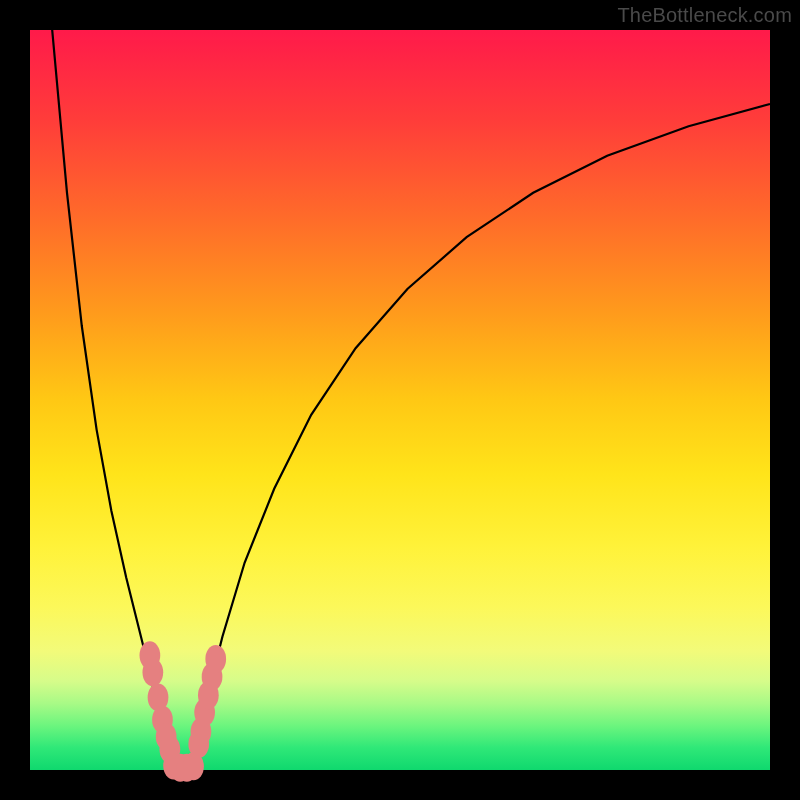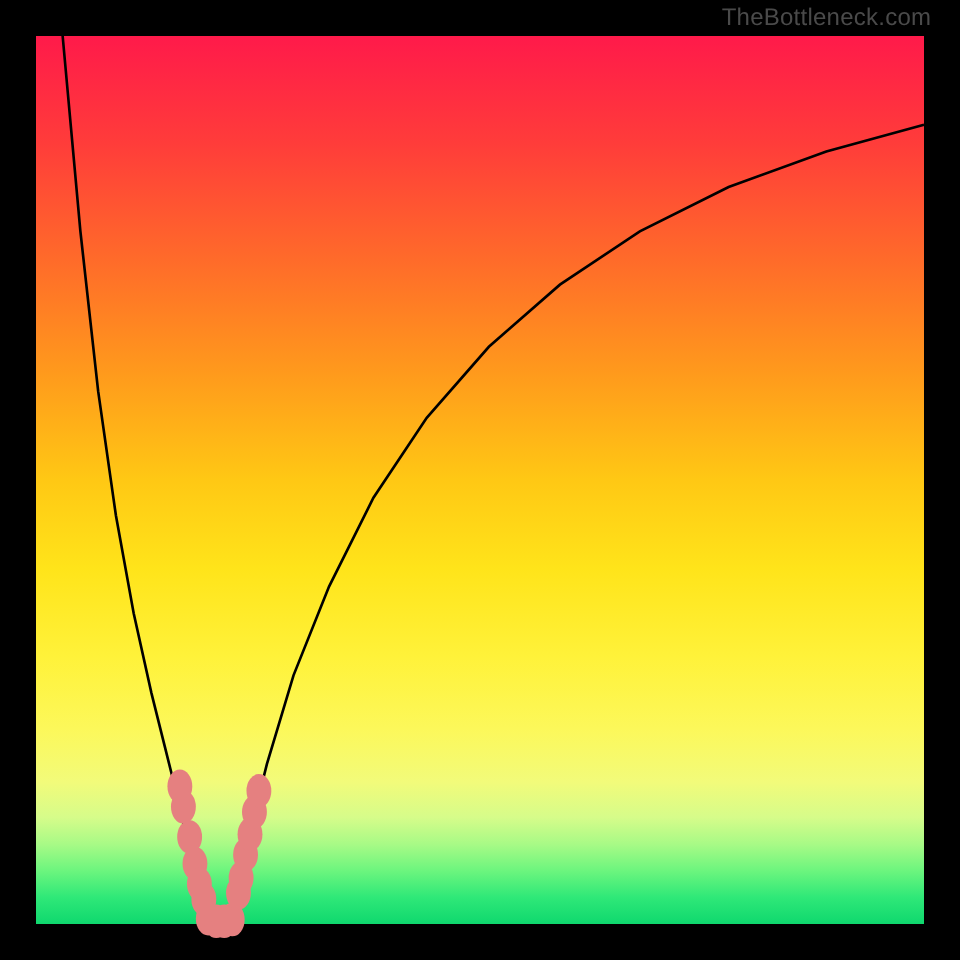--- a/index.html
+++ b/index.html
@@ -45,21 +45,21 @@
     position: absolute;
     left: 0;
     top: 0;
     width: 740px;
     height: 740px;
     overflow: visible;
   }
   .watermark {
     position: absolute;
     top: 4px;
-    right: 24px;
+    right: 8px;
     color: #4a4a4a;
     font-size: 20px;
     font-weight: 500;
     letter-spacing: 0.2px;
   }
 </style>
 </head>
 <body>
 
 <div class="frame">

